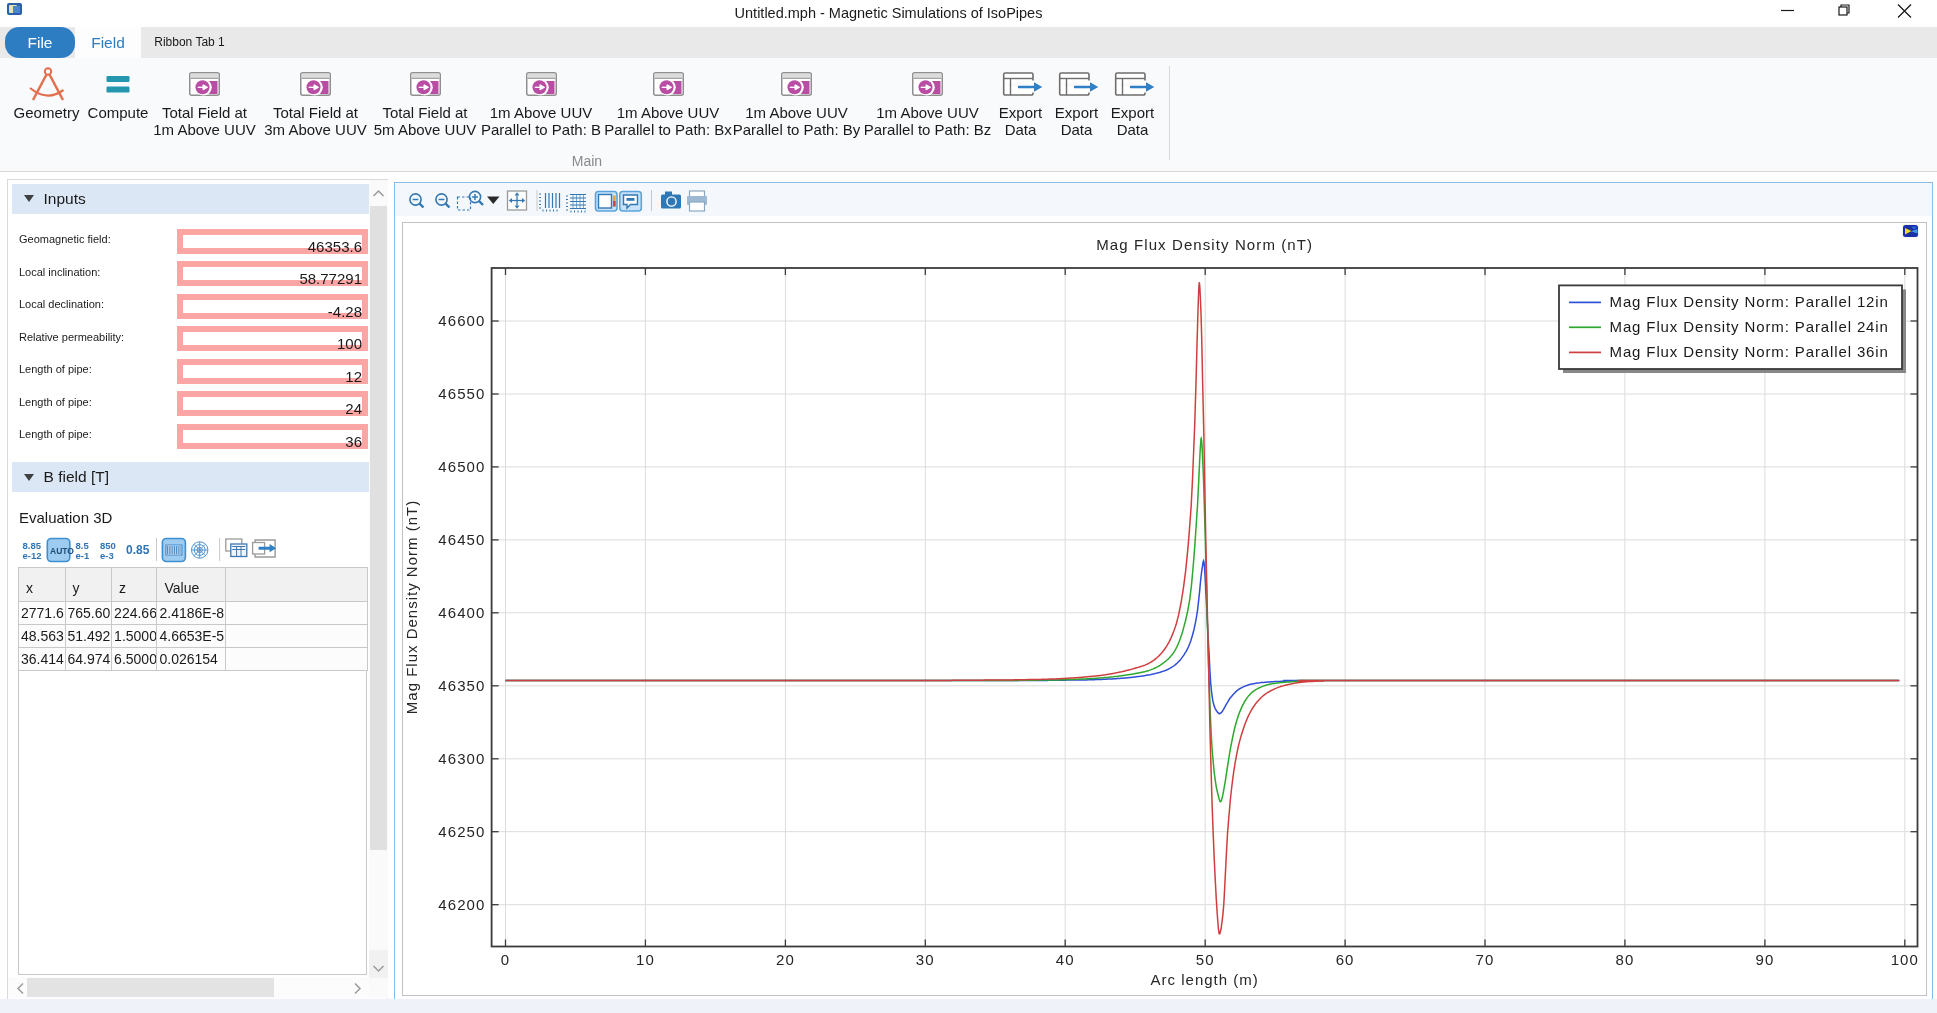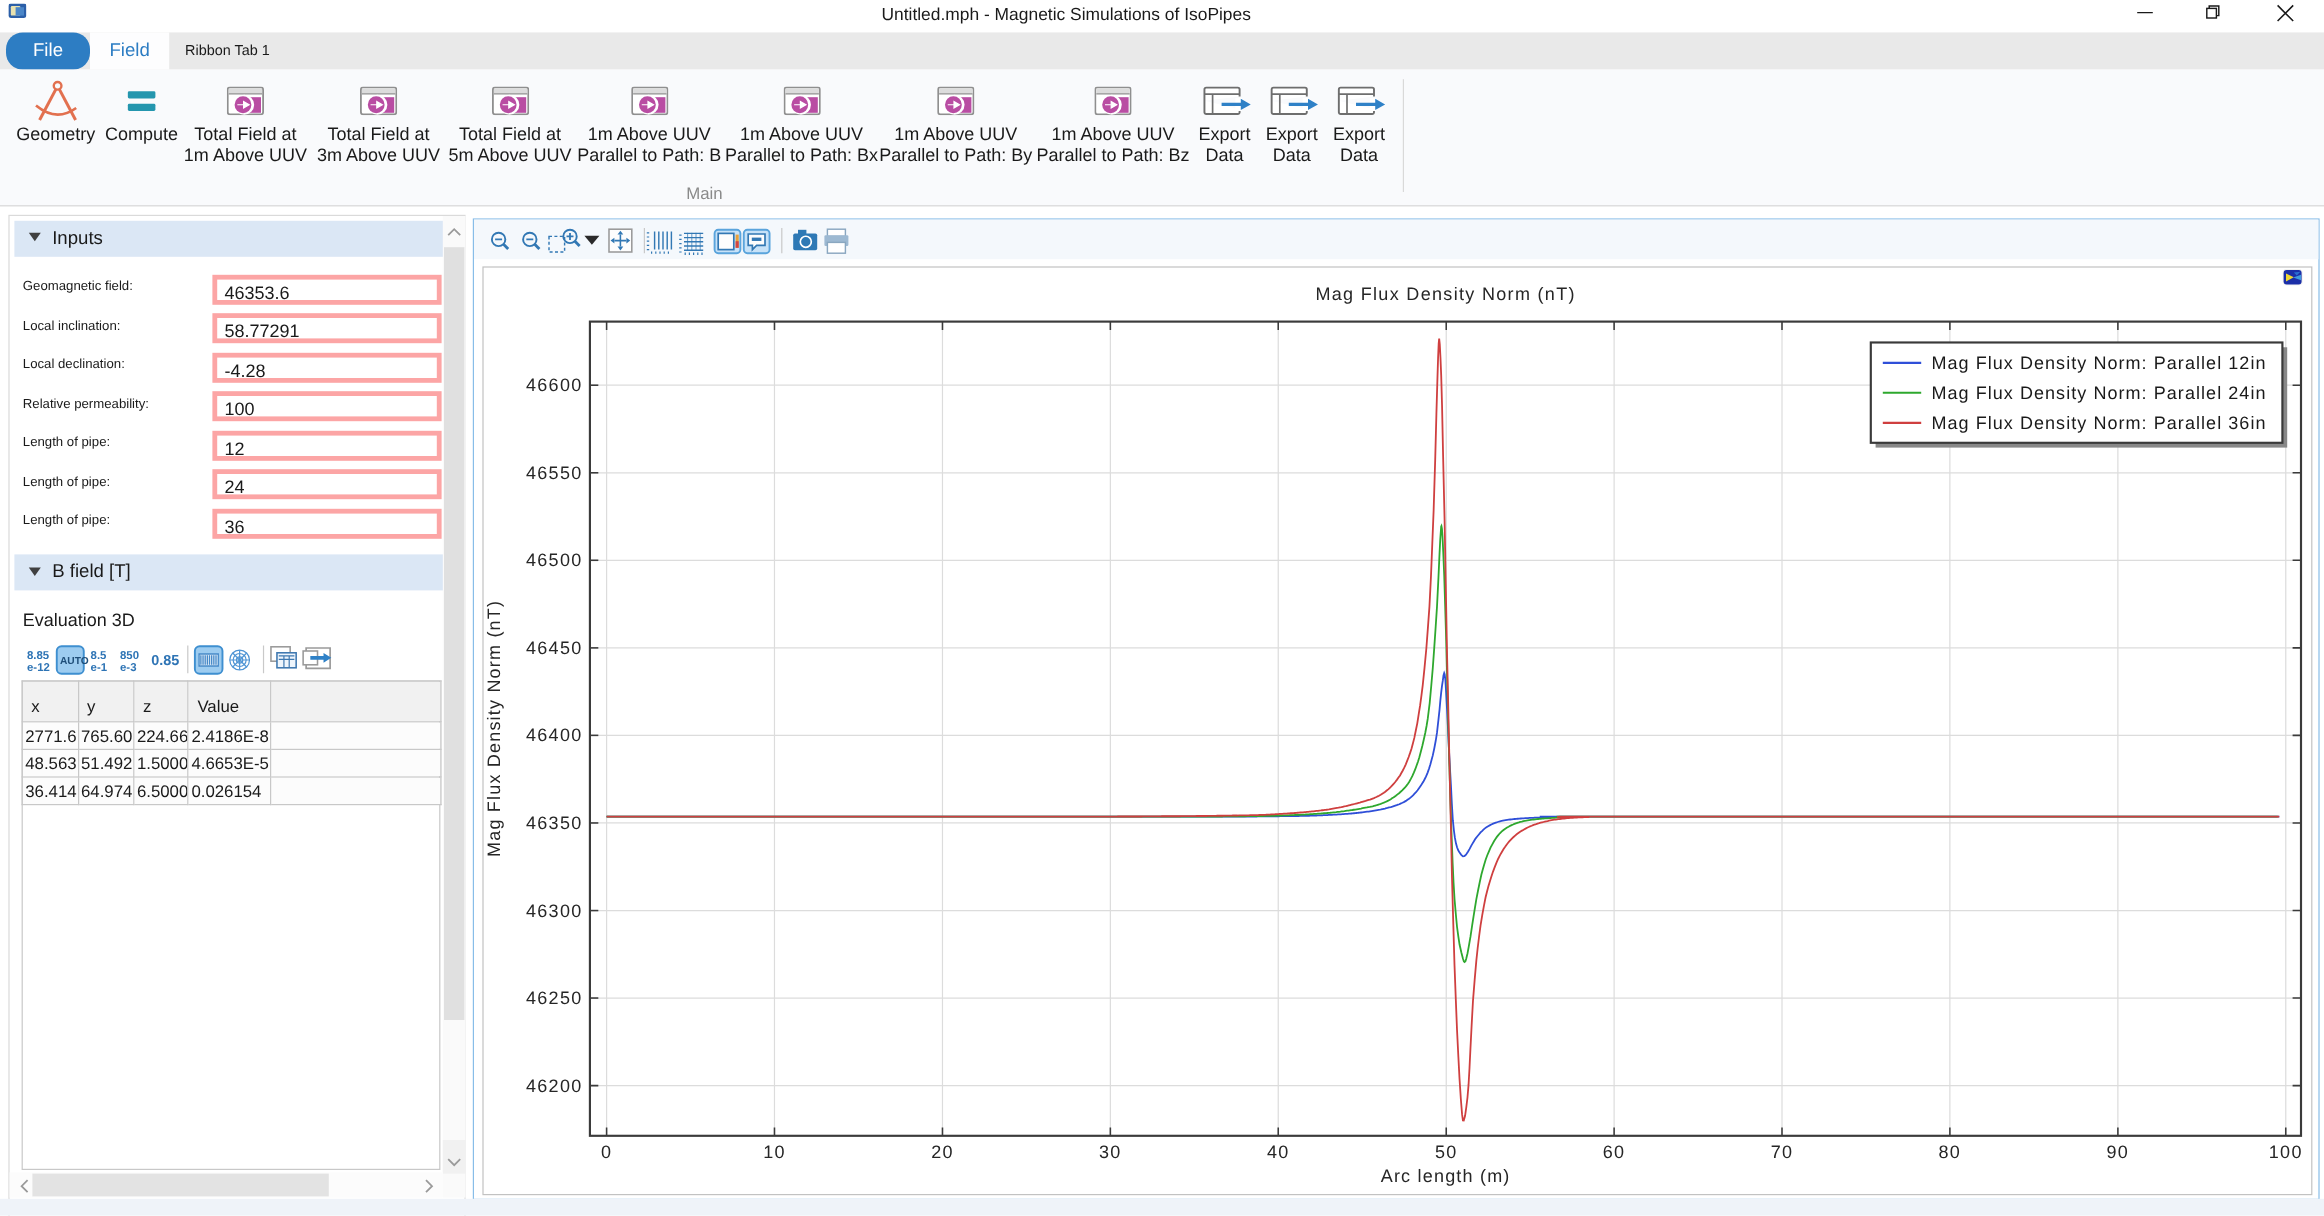--- a/index.html
+++ b/index.html
@@ -10,21 +10,21 @@
 .hometab{position:absolute;left:75px;top:27px;width:66px;height:31px;background:#fdfdfe;color:#2d7dc3;font-size:15.5px;text-align:center;line-height:31px;}
 .rtab{position:absolute;left:141px;top:27px;width:97px;height:31px;color:#1a1a1a;font-size:12px;text-align:center;line-height:31px;}
 .ribbon{position:absolute;left:0;top:58px;width:1937px;height:114px;background:#f9fafc;border-bottom:1px solid #d8d8d8;}
 .rlabel{position:absolute;font-size:15px;color:#1a1a1a;text-align:center;line-height:16.5px;white-space:pre;}
 .rsep{position:absolute;width:1px;background:#d9d9d9;}
 .mainlbl{position:absolute;left:527px;top:153px;width:120px;text-align:center;font-size:14px;color:#8a8a8a;}
 .panel{position:absolute;left:7px;top:179px;width:381px;height:949px;background:#fff;border:1px solid #dadada;}
 .sechdr{position:absolute;left:3.5px;width:363.5px;height:30px;background:#dbe7f5;font-size:15.5px;color:#1a1a1a;line-height:30px;}
 .sechdr .tri{display:inline-block;width:0;height:0;border-left:5.5px solid transparent;border-right:5.5px solid transparent;border-top:7px solid #404040;margin:0 10px 1px 12px;vertical-align:middle;}
 .flabel{position:absolute;left:11px;font-size:11px;color:#1a1a1a;}
-.fbox{position:absolute;left:169px;width:191px;height:25px;background:#fff;border:4px solid #fca5a5;font-size:15px;color:#1a1a1a;line-height:23px;padding-left:6px;}
+.fbox{position:absolute;left:169px;width:191px;height:25px;background:#fff;border:6px solid #fca5a5;font-size:15px;color:#1a1a1a;line-height:23px;padding-left:6px;text-align:right;}
 .ev3d{position:absolute;left:11px;top:329px;font-size:15px;color:#1a1a1a;}
 table.vals{position:absolute;left:10px;top:387px;border-collapse:collapse;font-size:14px;color:#1a1a1a;table-layout:fixed;width:349.5px;}
 table.vals td{border:1px solid #c8c8c8;padding:0 0 0 2px;height:22.9px;overflow:hidden;white-space:nowrap;background:#fcfcfc;}
 table.vals tr.hd td{height:34px;background:#f1f1f1;padding-left:7px;vertical-align:bottom;padding-bottom:5px;}
 .tframe{position:absolute;left:10px;top:387px;width:348.5px;height:407.5px;border:1px solid #c8c8c8;}
 .vsb{position:absolute;left:361px;top:0px;width:19px;height:818px;background:#fafafa;}
 .vthumb{position:absolute;left:1px;top:26px;width:17px;height:644px;background:#e0e0e0;}
 .hsb{position:absolute;left:0px;top:797px;width:361px;height:21px;background:#fcfcfc;}
 .hthumb{position:absolute;left:19px;top:1px;width:247px;height:19px;background:#e3e3e3;}
 .plotpanel{position:absolute;left:393.5px;top:181.5px;width:1539.5px;height:818.5px;background:#fff;border:1.5px solid #88bde8;}

